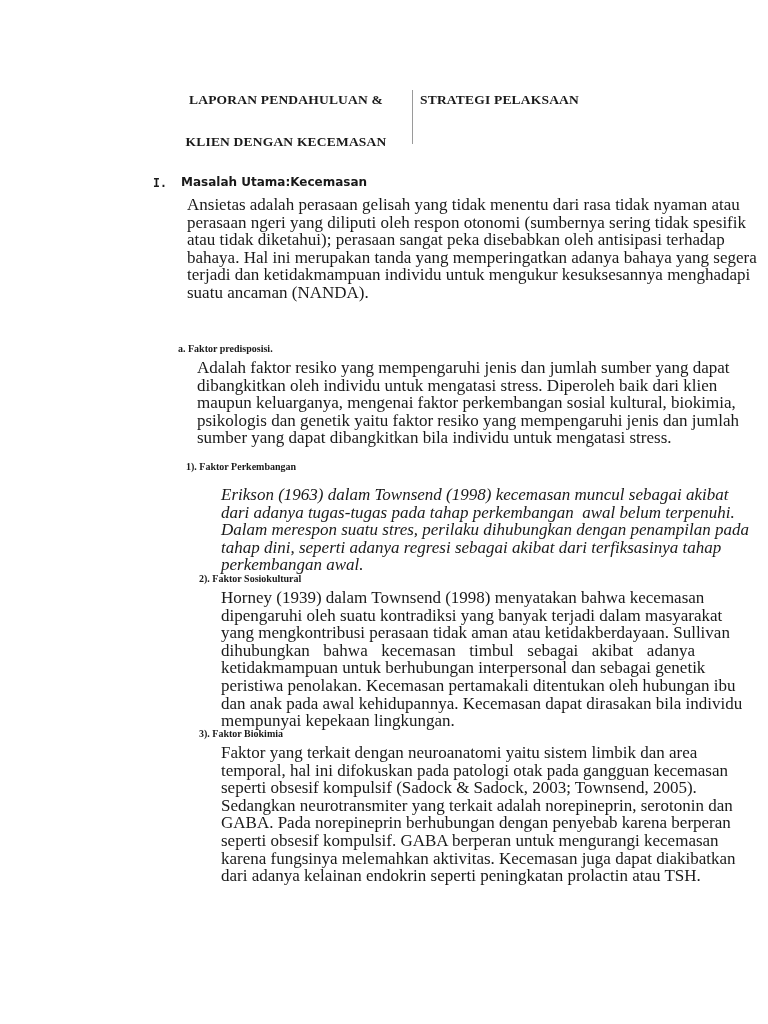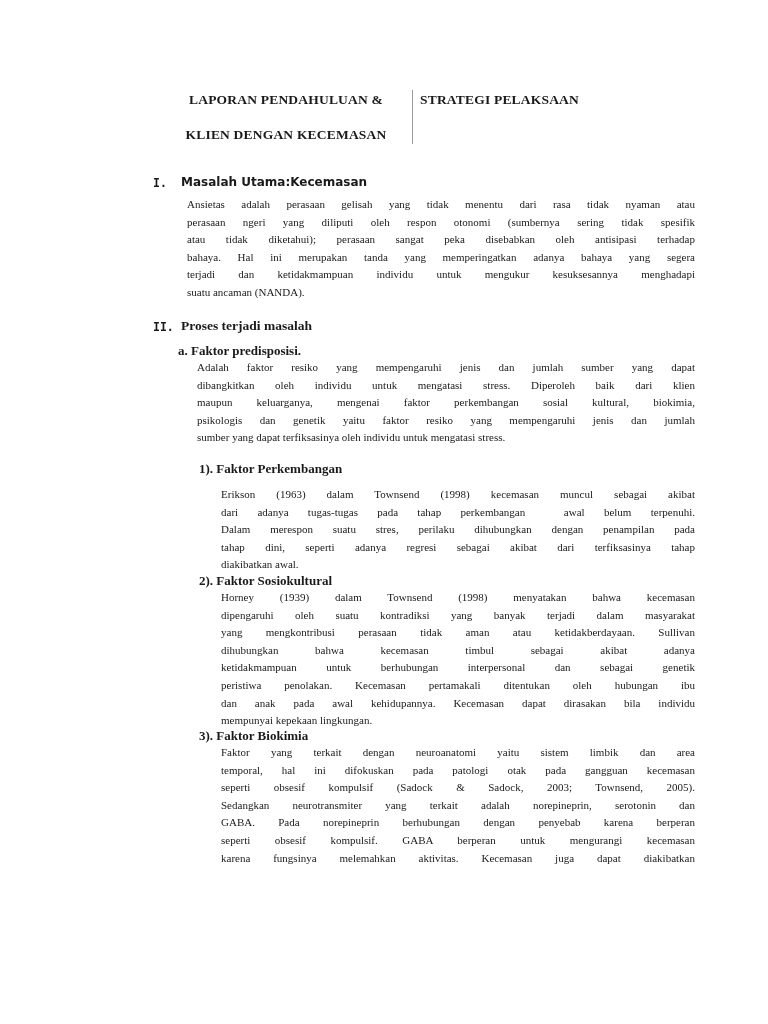--- a/index.html
+++ b/index.html
@@ -11,70 +11,66 @@
                 font-weight: bold; font-size: 13.5px; letter-spacing: 0.2px; }
   .title-right { position: absolute; left: 380px; width: 260px; text-align: left;
                  font-weight: bold; font-size: 13.5px; letter-spacing: 0.2px; }
   .divider { position: absolute; left: 372px; top: 90px; width: 1px; height: 54px; background: #9a9a9a; }
 
   .sec-head { position: absolute; font-size: 13px; }
   .sec-head .num { position: absolute; left: 0; font-family: "DejaVu Sans Mono", monospace; font-weight: bold; font-size: 11.5px; }
   .sans-head { font-family: "DejaVu Sans", sans-serif; font-weight: bold; font-size: 12px; text-align: right; }
   .serif-head { font-family: "Liberation Serif", serif; font-weight: bold; font-size: 13.5px; }
 
-  .para { position: absolute; text-align: justify; font-size: 11px; line-height: 17.6px; }
+  .para { position: absolute; text-align: justify; font-size: 17px; line-height: 17.6px; }
   .para .ln { display: block; text-align: justify; text-align-last: justify; white-space: nowrap; }
   .para .ln.last { text-align-last: left; }
 
-  .sub-head { position: absolute; font-weight: bold; font-size: 13px; }
+  .sub-head { position: absolute; font-weight: bold; font-size: 10px; }
 </style>
 </head>
 <body>
 
 <div class="page">
 
   <div class="title-left" style="top:92px;">LAPORAN PENDAHULUAN &amp;</div>
-  <div class="title-left" style="top:127px;">KLIEN DENGAN KECEMASAN</div>
+  <div class="title-left" style="top:134px;">KLIEN DENGAN KECEMASAN</div>
   <div class="divider"></div>
   <div class="title-right" style="top:92px;">STRATEGI PELAKSAAN</div>
 
   <div class="sec-head" style="left:113px; top:175px; width:400px; height:18px;">
     <span class="num" style="top:1px;">I.</span>
     <span class="sans-head" style="position:absolute; left:28px; top:0;">Masalah Utama:Kecemasan</span>
   </div>
   <div class="para" style="left:147px; top:196px; width:508px;">
     <span class="ln">Ansietas adalah perasaan gelisah yang tidak menentu dari rasa tidak nyaman atau</span>
     <span class="ln">perasaan ngeri yang diliputi oleh respon otonomi (sumbernya sering tidak spesifik</span>
     <span class="ln">atau tidak diketahui); perasaan sangat peka disebabkan oleh antisipasi terhadap</span>
     <span class="ln">bahaya. Hal ini merupakan tanda yang memperingatkan adanya bahaya yang segera</span>
     <span class="ln">terjadi dan ketidakmampuan individu untuk mengukur kesuksesannya menghadapi</span>
     <span class="ln last">suatu ancaman (NANDA).</span>
   </div>
 
-  <div class="sec-head" style="left:113px; top:318px; width:400px; height:18px;">
-    <span class="num" style="top:2px;">II.</span>
-    <span class="serif-head" style="position:absolute; left:28px; top:0;">Proses terjadi masalah</span>
-  </div>
 
   <div class="sub-head" style="left:138px; top:343px;">a. Faktor predisposisi.</div>
   <div class="para" style="left:157px; top:359px; width:498px;">
     <span class="ln">Adalah faktor resiko yang mempengaruhi jenis dan jumlah sumber yang dapat</span>
     <span class="ln">dibangkitkan oleh individu untuk mengatasi stress. Diperoleh baik dari klien</span>
     <span class="ln">maupun keluarganya, mengenai faktor perkembangan sosial kultural, biokimia,</span>
     <span class="ln">psikologis dan genetik yaitu faktor resiko yang mempengaruhi jenis dan jumlah</span>
-    <span class="ln last">sumber yang dapat terfiksasinya oleh individu untuk mengatasi stress.</span>
+    <span class="ln last">sumber yang dapat dibangkitkan bila individu untuk mengatasi stress.</span>
   </div>
 
-  <div class="sub-head" style="left:159px; top:461px;">1). Faktor Perkembangan</div>
-  <div class="para" style="left:181px; top:486px; width:474px;">
+  <div class="sub-head" style="left:146px; top:461px;">1). Faktor Perkembangan</div>
+  <div class="para" style="left:181px; top:486px; width:474px;font-style:italic;">
     <span class="ln">Erikson (1963) dalam Townsend (1998) kecemasan muncul sebagai akibat</span>
     <span class="ln" style="white-space:pre;">dari adanya tugas-tugas pada tahap perkembangan  awal belum terpenuhi.</span>
     <span class="ln">Dalam merespon suatu stres, perilaku dihubungkan dengan penampilan pada</span>
     <span class="ln">tahap dini, seperti adanya regresi sebagai akibat dari terfiksasinya tahap</span>
-    <span class="ln last">diakibatkan awal.</span>
+    <span class="ln last">perkembangan awal.</span>
   </div>
 
   <div class="sub-head" style="left:159px; top:573px;">2). Faktor Sosiokultural</div>
   <div class="para" style="left:181px; top:589px; width:474px;">
     <span class="ln">Horney (1939) dalam Townsend (1998) menyatakan bahwa kecemasan</span>
     <span class="ln">dipengaruhi oleh suatu kontradiksi yang banyak terjadi dalam masyarakat</span>
     <span class="ln">yang mengkontribusi perasaan tidak aman atau ketidakberdayaan. Sullivan</span>
     <span class="ln">dihubungkan bahwa kecemasan timbul sebagai akibat adanya</span>
     <span class="ln">ketidakmampuan untuk berhubungan interpersonal dan sebagai genetik</span>
     <span class="ln">peristiwa penolakan. Kecemasan pertamakali ditentukan oleh hubungan ibu</span>
@@ -84,15 +80,16 @@
 
   <div class="sub-head" style="left:159px; top:728px;text-align:right;">3). Faktor Biokimia</div>
   <div class="para" style="left:181px; top:744px; width:474px;">
     <span class="ln">Faktor yang terkait dengan neuroanatomi yaitu sistem limbik dan area</span>
     <span class="ln">temporal, hal ini difokuskan pada patologi otak pada gangguan kecemasan</span>
     <span class="ln">seperti obsesif kompulsif (Sadock &amp; Sadock, 2003; Townsend, 2005).</span>
     <span class="ln">Sedangkan neurotransmiter yang terkait adalah norepineprin, serotonin dan</span>
     <span class="ln">GABA. Pada norepineprin berhubungan dengan penyebab karena berperan</span>
     <span class="ln">seperti obsesif kompulsif. GABA berperan untuk mengurangi kecemasan</span>
     <span class="ln">karena fungsinya melemahkan aktivitas. Kecemasan juga dapat diakibatkan</span>
+    <span class="ln last">dari adanya kelainan endokrin seperti peningkatan prolactin atau TSH.</span>
   </div>
 
 </div>
 
 </body></html>

